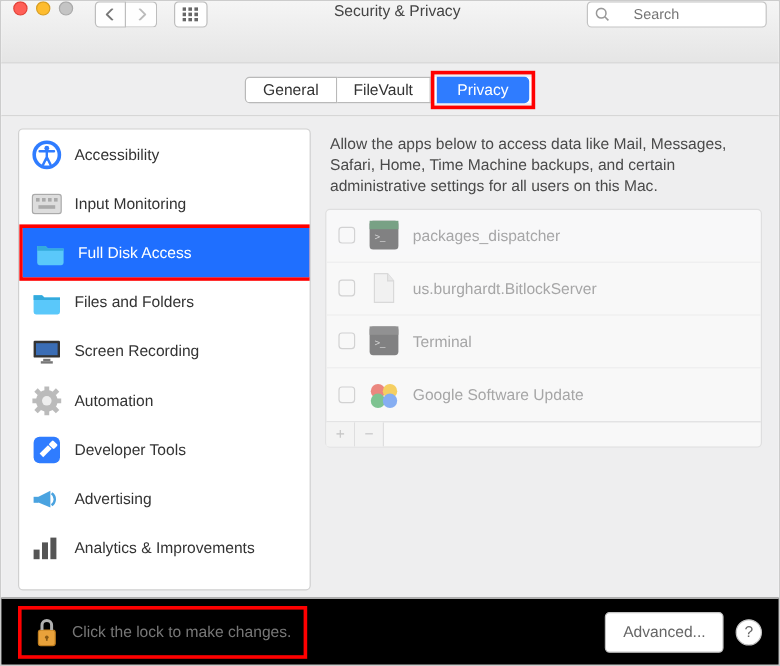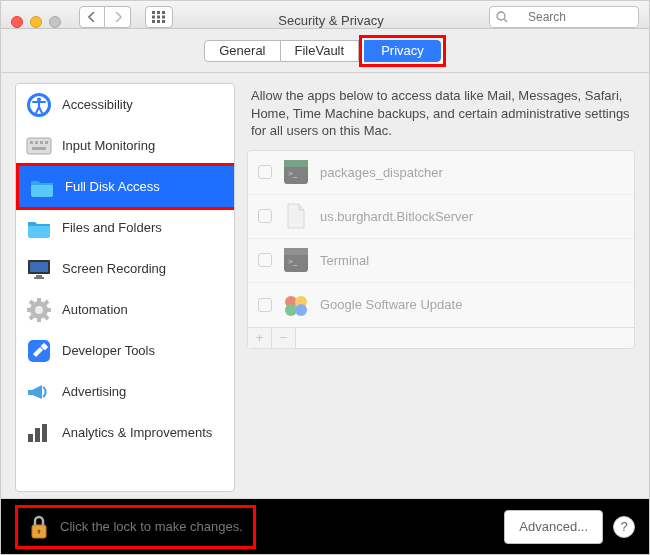--- a/index.html
+++ b/index.html
@@ -1,19 +1,19 @@
 <!DOCTYPE html>
 <html><head>
 <meta charset="utf-8">
 <style>
   * { box-sizing: border-box; margin: 0; padding: 0; }
   html, body { width: 650px; height: 555px; font-family: -apple-system, "Helvetica Neue", Arial, sans-serif; font-size: 13px; color: #333; }
   body { background: #fff; border: 1px solid #ccc; display: flex; flex-direction: column; }
 
-  .titlebar { height: 28px; background: linear-gradient(#f5f5f5,#e5e5e5); border-bottom: 1px solid #c8c8c8; display: flex; align-items: flex-end; padding: 0 10px; gap: 10px; }
+  .titlebar { height: 52px; background: linear-gradient(#f5f5f5,#e5e5e5); border-bottom: 1px solid #c8c8c8; display: flex; align-items: flex-start; padding: 0 10px; gap: 10px; }
   .traffic { display: flex; gap: 7px; }
   .tl { width: 12px; height: 12px; border-radius: 50%; }
   .tl.red { background:#ff5f57; border:1px solid #e24238; }
   .tl.yellow { background:#febc2e; border:1px solid #d89e22; }
   .tl.green { background:#c4c4c4; border:1px solid #aaa; }
   .navbtns { display:flex; margin-left:8px; }
   .navbtn { width:26px; height:22px; background:#fefefe; border:1px solid #bdbdbd; display:flex; align-items:center; justify-content:center; color:#888; }
   .navbtn:first-child { border-radius:4px 0 0 4px; }
   .navbtn:last-child { border-radius:0 4px 4px 0; border-left:none; }
   .gridbtn { width:28px; height:22px; background:#fefefe; border:1px solid #bdbdbd; border-radius:4px; display:flex; align-items:center; justify-content:center; margin-left:4px; }
@@ -24,21 +24,21 @@
   .segmented { display:flex; height:22px; }
   .seg { padding:0 14px; display:flex; align-items:center; border:1px solid #b9b9b9; background:#fff; font-size:13px; color:#333; }
   .seg + .seg { border-left:none; }
   .seg:first-child { border-radius:4px 0 0 4px; }
   .seg.active { background:#2f7cff; color:#fff; border-color:#2f7cff; }
   .seg.lastwrap { padding:0; border:none; }
   .privacy-redbox { border:3px solid #ff0000; padding:2px; display:flex; }
   .privacy-inner { padding:0 16px; display:flex; align-items:center; height:22px; border-radius:0 4px 4px 0; }
 
   .content { flex:1; background:#eeeeef; padding:10px 14px 6px 14px; display:flex; gap:12px; }
-  .sidebar-col { width:220px; display:flex; flex-direction:column; }
+  .sidebar-col { width:244px; display:flex; flex-direction:column; }
   .sidebar { flex:1; background:#fff; border:1px solid #d0d0d0; border-radius:4px; overflow:hidden; }
   .sb-item { display:flex; align-items:center; gap:10px; padding:8px 10px; height:41px; }
   .sb-item.selected { background:#1f6fff; color:#fff; }
   .sb-redwrap { border:3px solid #ff0000; margin:-3px -3px -3px 0; position:relative; z-index:2; }
   .sb-icon { width:26px; height:26px; display:flex; align-items:center; justify-content:center; flex-shrink:0; }
   .sb-label { font-size:13px; }
 
   .main-col { flex:1; display:flex; flex-direction:column; }
   .desc { color:#4a4a4a; font-size:13px; line-height:1.35; padding:4px 4px 10px 4px; }
   .applistbox { background:#fff; border:1px solid #d5d5d5; border-radius:4px; flex:0 0 auto; display:flex; flex-direction:column; opacity:0.6; }

